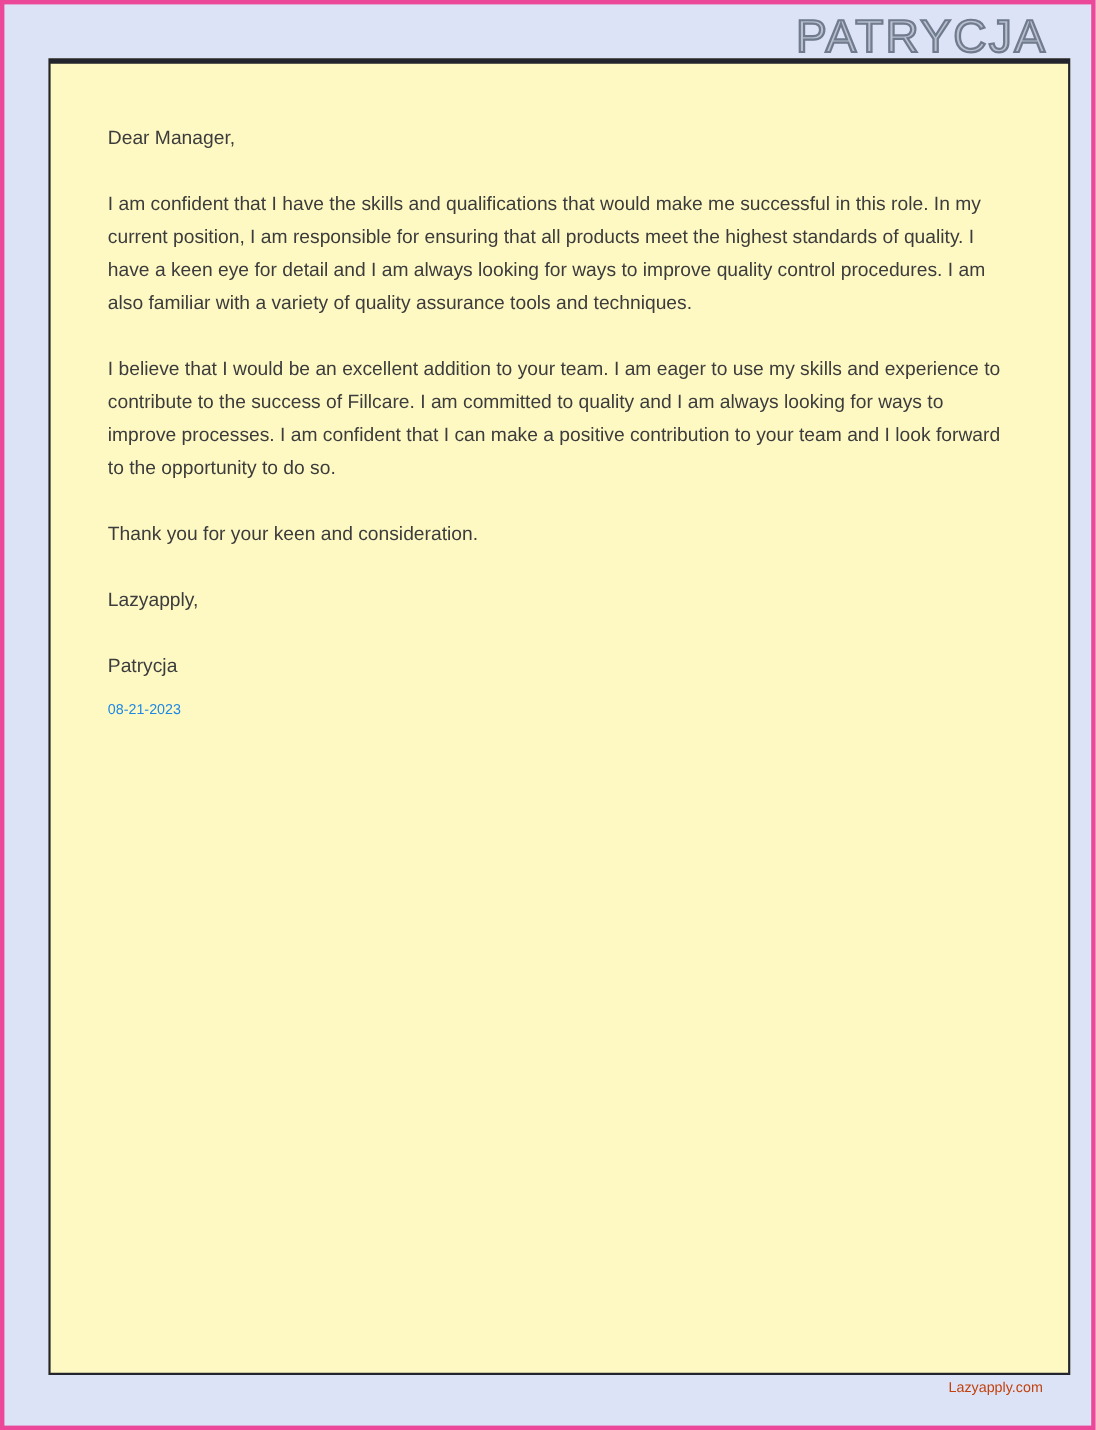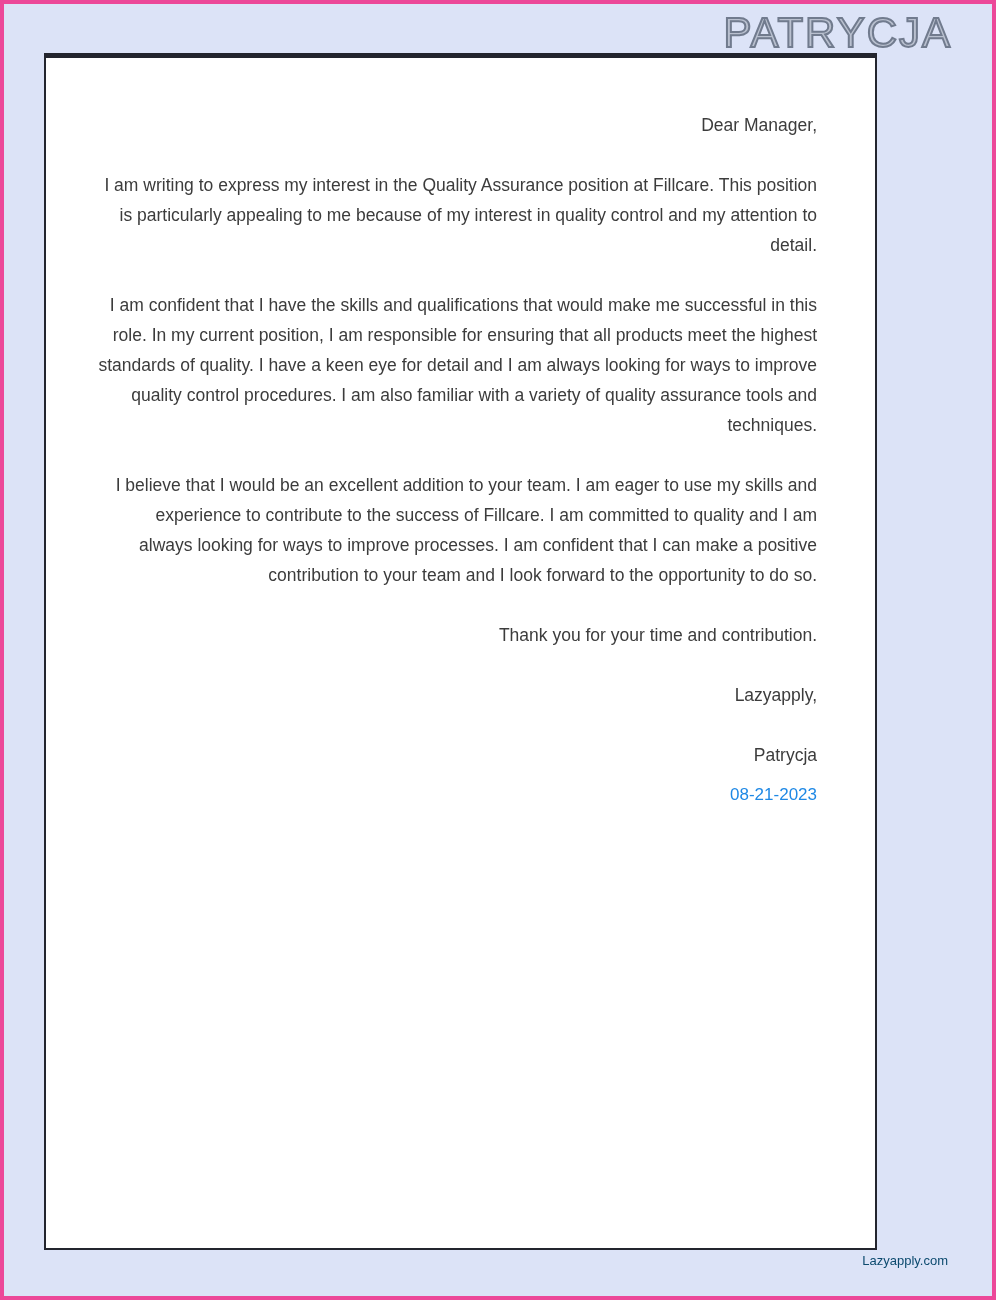--- a/index.html
+++ b/index.html
@@ -27,74 +27,72 @@
     -webkit-text-stroke: 2px #717b8e;
     text-transform: uppercase;
     line-height: 1.1;
     user-select: none;
   }
   .page {
     position: absolute;
     box-sizing: border-box;
     left: 40px;
     top: 49px;
-    width: 833px;
+    width: 929px;
     height: 1197px;
-    background: #ffffff;
+    background: #fef9c3;
     border: 2px solid #23252e;
     border-top-width: 5px;
-    text-align: right;
   }
   .page-content {
     padding: 52px 58px 0 52px;
     color: #3c3c3c;
     font-size: 17.5px;
     line-height: 30px;
   }
   .page-content p {
     margin: 0 0 30px 0;
   }
   .page-content p.tight {
     margin-bottom: 30px;
   }
   .date-link {
     display: inline-block;
     margin-top: 10px;
     color: #1e88e5;
-    font-size: 17px;
+    font-size: 13px;
     cursor: pointer;
     text-decoration: none;
   }
   .site-footer {
     position: absolute;
     right: 44px;
     bottom: 28px;
     font-size: 13px;
-    color: #0c4a6e;
+    color: #c2410c;
   }
 </style>
 </head>
 <body>
 
 <div class="canvas">
 
   <div class="brand">PATRYCJA</div>
 
   <div class="page">
     <div class="page-content">
 
       <p>Dear Manager,</p>
 
-      <p>I am writing to express my interest in the Quality Assurance position at Fillcare. This position is particularly appealing to me because of my interest in quality control and my attention to detail.</p>
 
       <p>I am confident that I have the skills and qualifications that would make me successful in this role. In my current position, I am responsible for ensuring that all products meet the highest standards of quality. I have a keen eye for detail and I am always looking for ways to improve quality control procedures. I am also familiar with a variety of quality assurance tools and techniques.</p>
 
       <p>I believe that I would be an excellent addition to your team. I am eager to use my skills and experience to contribute to the success of Fillcare. I am committed to quality and I am always looking for ways to improve processes. I am confident that I can make a positive contribution to your team and I look forward to the opportunity to do so.</p>
 
-      <p>Thank you for your time and contribution.</p>
+      <p>Thank you for your keen and consideration.</p>
 
       <p>Lazyapply,</p>
 
       <p class="tight" style="margin-bottom:0;">Patrycja</p>
 
       <a class="date-link">08-21-2023</a>
 
     </div>
   </div>
 

